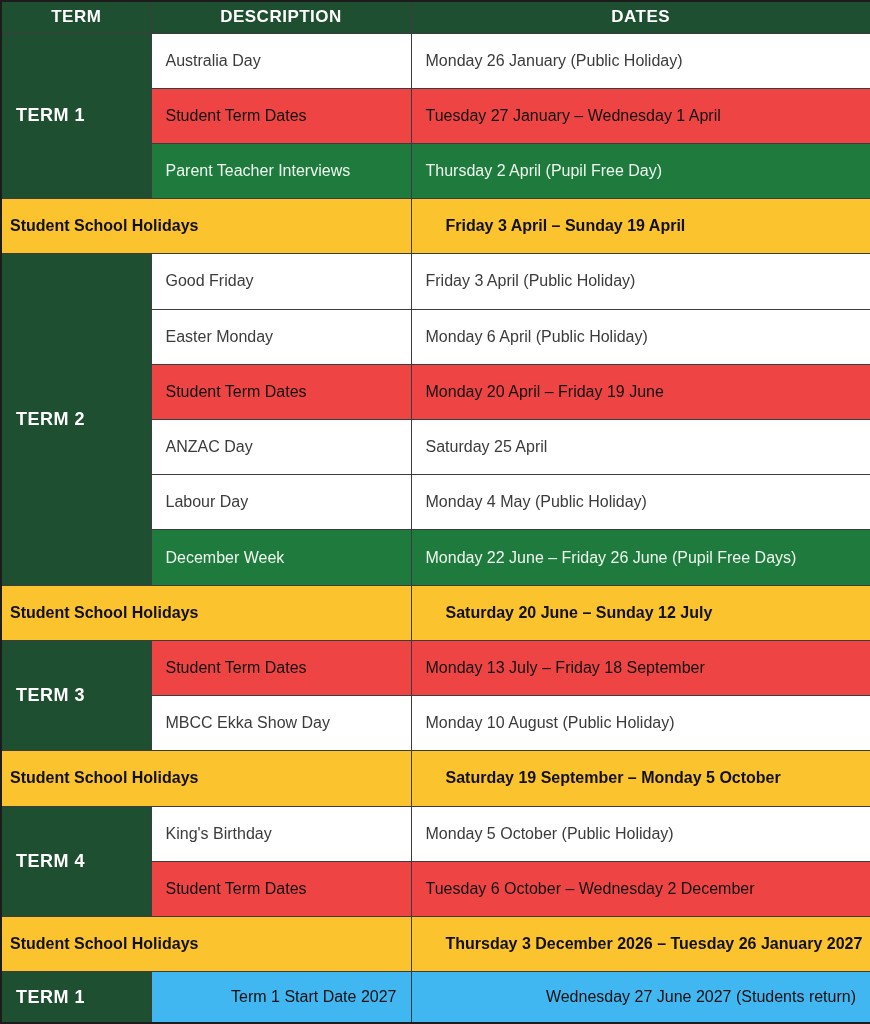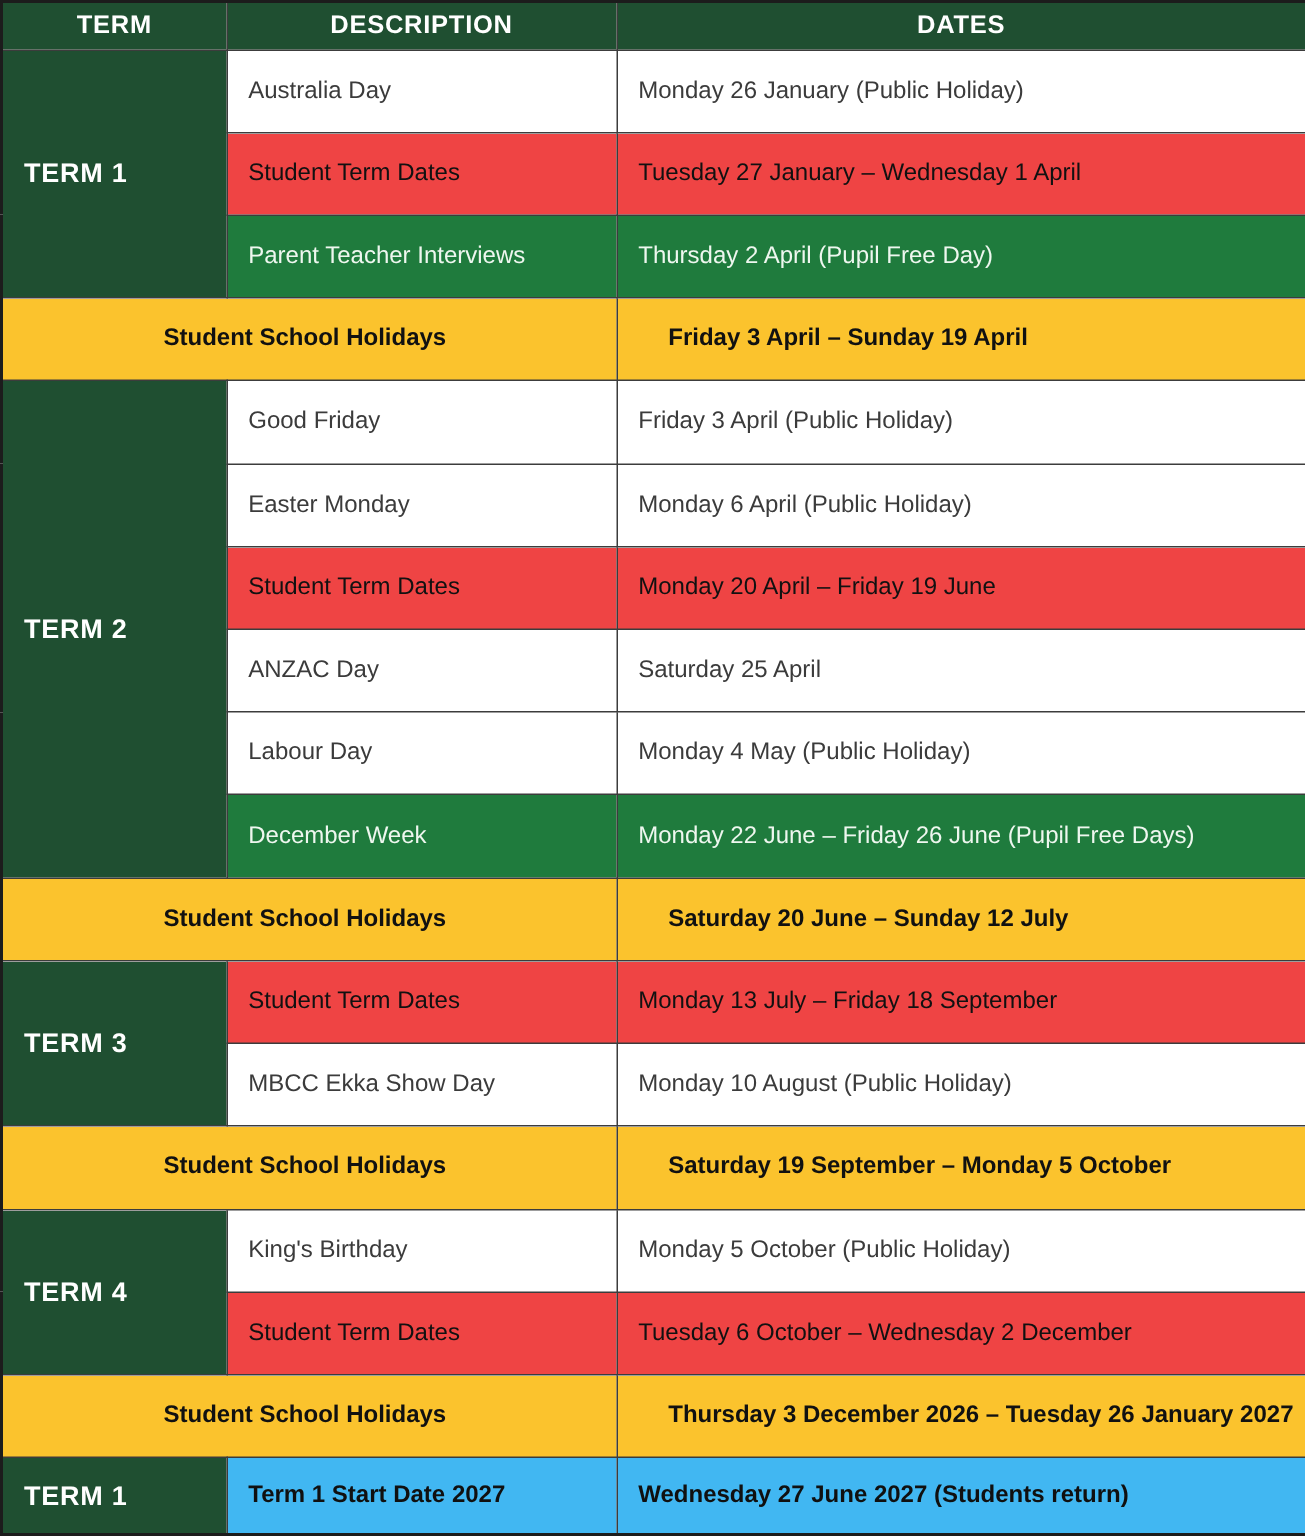--- a/index.html
+++ b/index.html
@@ -67,25 +67,26 @@
     color: #eef7ef;
     font-weight: normal;
     margin-left: 25px;
   }
   tr.row-holiday td {
     background: #fbc32d;
     color: #111111;
     font-weight: bold;
     padding-left: 34px;
   }
-  tr.row-holiday td.holiday-label { padding-left: 8px; text-align: center; }
+  tr.row-holiday td.holiday-label { padding-left: 8px; }
   tr.row-last td.data-cell {
     background: #41b7f2;
     color: #101010;
-    font-weight: bold;
+    font-weight: normal;
+    text-align: right;
   }
 </style>
 </head>
 <body>
 
 <table class="term-table">
   <colgroup>
     <col class="c-term">
     <col class="c-desc">
     <col class="c-dates">

